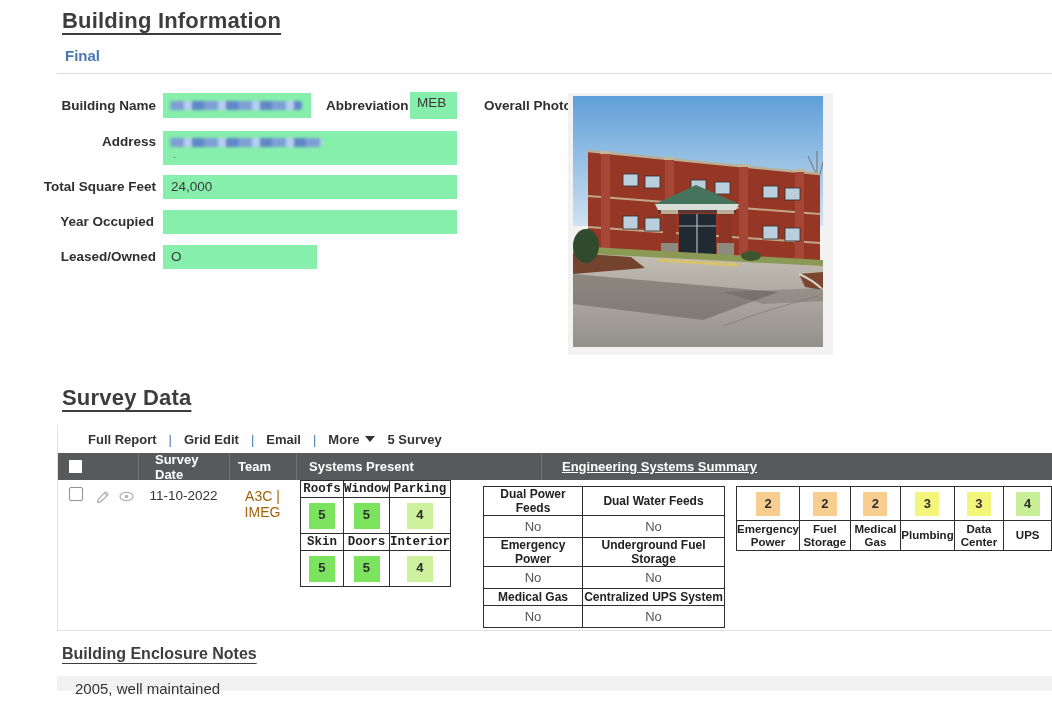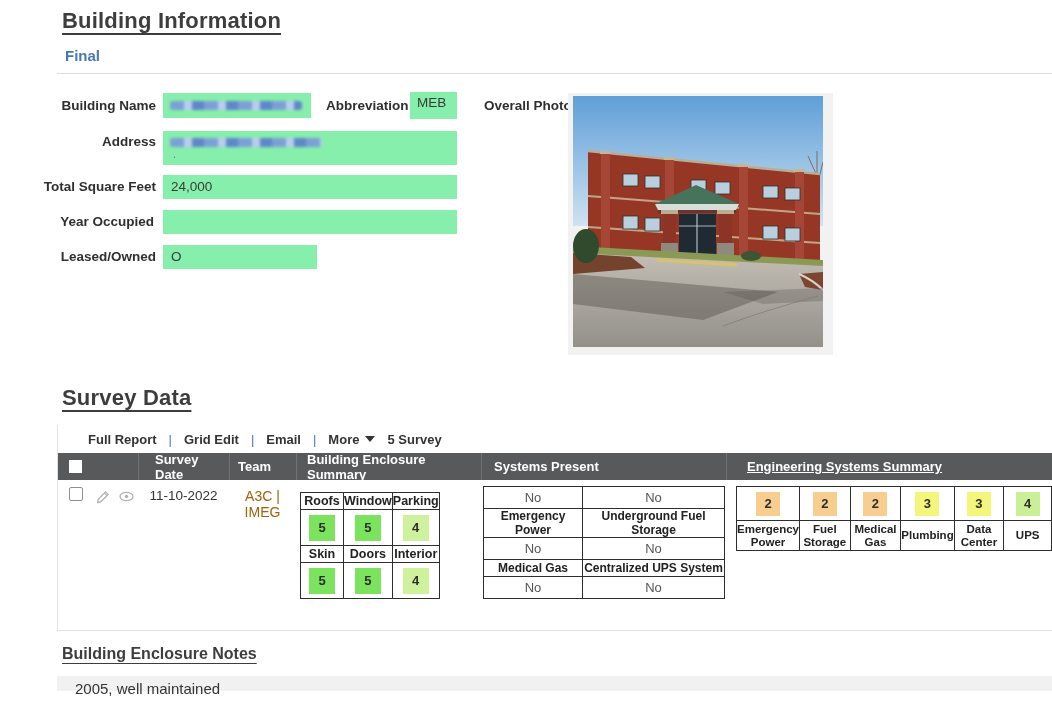--- a/index.html
+++ b/index.html
@@ -53,21 +53,21 @@
                border:1.5px solid #8f8f8f; border-radius:2px; }
   .ricon { position:absolute; top:8px; width:17px; height:17px; cursor:pointer; }
   .rdate { position:absolute; left:80px; top:8px; width:91px; text-align:center; font-size:13.5px; color:#333; }
   .rteam { position:absolute; left:171px; top:8px; width:67px; text-align:center; font-size:14px; color:#a16207; }
 
   
   table.mini { border-collapse:collapse; background:#fff; position:absolute; }
   table.mini th, table.mini td { border:1px solid #2e2e2e; text-align:center; vertical-align:middle; }
   table.mini th { font-weight:700; color:#222; }
 
-  table.enc { left:242px; top:12px; }
+  table.enc { left:242px; top:0;font-family:Liberation Mono, monospace; }
   .enc th { width:43px; height:17px; font-size:12.5px; }
   .enc td { height:36px; }
 
   table.sys { left:425px; top:6px; }
   .sys th { height:17px; font-size:12px; }
   .sys th.sc1, .sys td.sc1 { width:99px; }
   .sys th.sc2, .sys td.sc2 { width:142px; }
   .sys td { height:22px; font-size:13px; color:#555; }
 
   table.eng { left:678px; top:6px; }
@@ -220,21 +220,20 @@
     </span>
     <span class="count">5 Survey</span>
   </div>
 
   <div class="thead">
     <div class="hc c1">
       <span class="hd-check"></span>
     </div>
     <div class="hc c2">Survey Date</div>
     <div class="hc c3">Team</div>
-    <div class="hc c4">Building Enclosure Summary</div>
     <div class="hc c5">Systems Present</div>
     <div class="hc c6">Engineering Systems Summary</div>
   </div>
 
   <div class="row-area">
     <span class="row-check"></span>
     <svg class="ricon" style="left:37px;" viewBox="0 0 17 17">
       <path d="M3.2 11.2 L10.6 3.8 L13.2 6.4 L5.8 13.8 L2.6 14.4 Z" fill="none" stroke="#b3b3b3" stroke-width="1.3"></path>
       <line x1="9.4" y1="5" x2="12" y2="7.6" stroke="#b3b3b3" stroke-width="1.1"></line>
     </svg>
@@ -265,20 +264,24 @@
       <tr>
         <td><span class="sq" style="background: rgb(123, 227, 93);">5</span></td>
         <td><span class="sq" style="background: rgb(123, 227, 93);">5</span></td>
         <td><span class="sq" style="background: rgb(205, 241, 156);">4</span></td>
       </tr>
     </tbody>
       </table>
 
     <table class="mini sys">
       <tbody>
+          <tr>
+        <th class="sc1">Dual Power Feeds</th>
+        <th class="sc2">Dual Water Feeds</th>
+      </tr>
       <tr>
         <td class="sc1">No</td>
         <td class="sc2">No</td>
       </tr>
       <tr>
         <th class="sc1">Emergency Power</th>
         <th class="sc2">Underground Fuel Storage</th>
       </tr>
       <tr>
         <td class="sc1">No</td>

